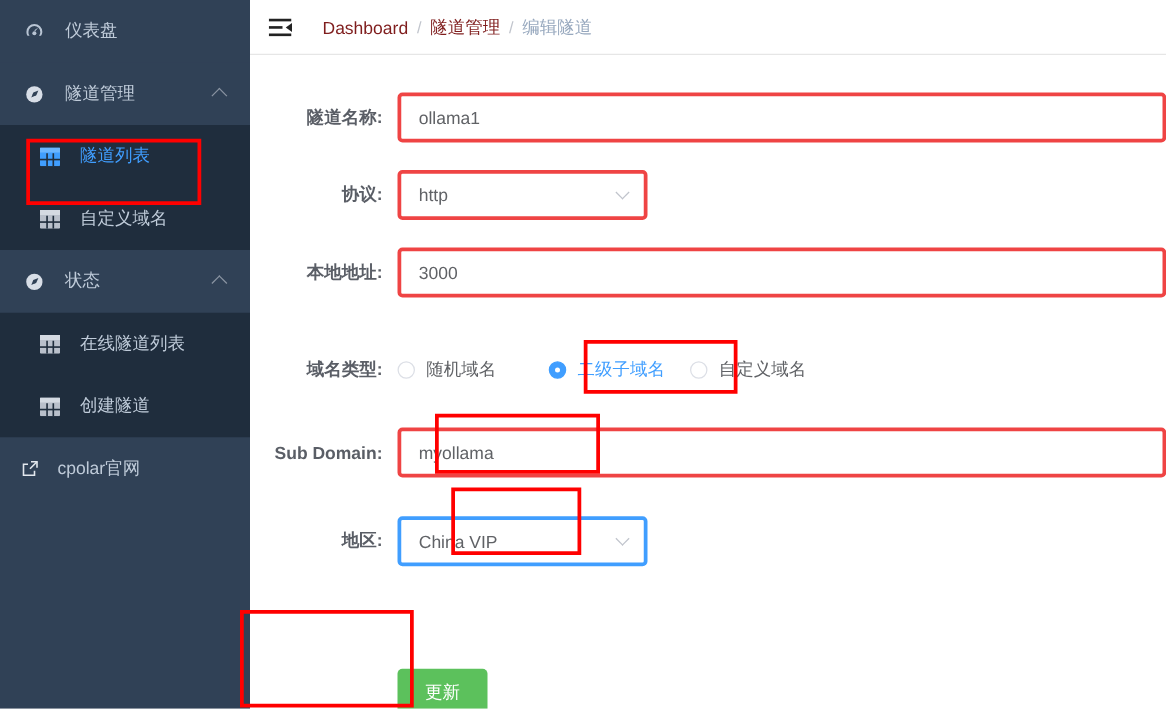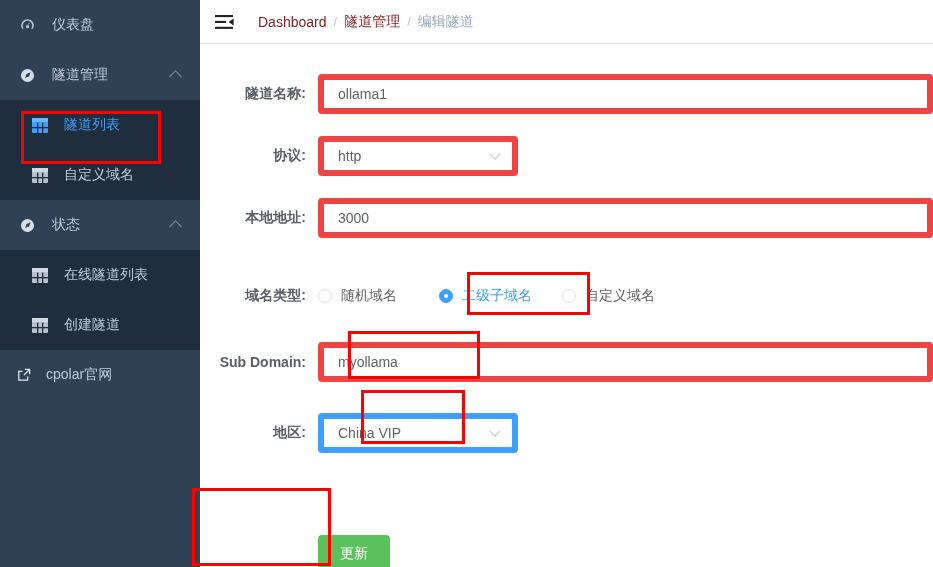--- a/index.html
+++ b/index.html
@@ -121,21 +121,21 @@
     width: 118px;
     flex: 0 0 118px;
     text-align: right;
     padding-right: 12px;
     font-size: 14px;
     color: #5a5e66;
     font-weight: bold;
   }
   .field-wide {
     height: 40px;
-    border: 6px solid #ef4444;
+    border: 3px solid #ef4444;
     border-radius: 4px;
     display: flex;
     align-items: center;
     padding-left: 14px;
     font-size: 14px;
     color: #606266;
     width: 720px;
     background: #fff;
   }
   .field-select {
@@ -357,21 +357,21 @@
         <div class="field-wide" placeholder="本地地址">3000</div>
       </div>
 
       <div class="form-row" style="margin-top:26px;">
         <div class="form-label">域名类型:</div>
         <div class="radio-group">
           <label class="radio">
             <span class="dot"></span>
             <span class="rlabel">随机域名</span>
           </label>
-          <label class="radio checked" style="margin-left:14px;margin-right:30px;">
+          <label class="radio checked" style="margin-left:14px;margin-right:20px;">
             <span class="dot"></span>
             <span class="rlabel">二级子域名</span>
           </label>
           <label class="radio">
             <span class="dot"></span>
             <span class="rlabel">自定义域名</span>
           </label>
         </div>
       </div>
 

